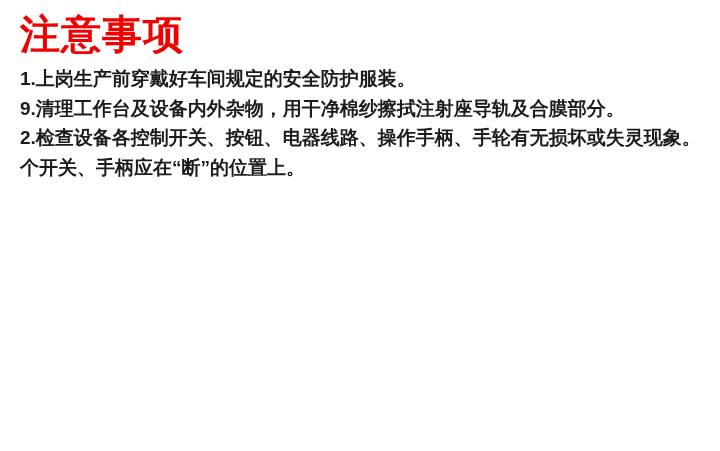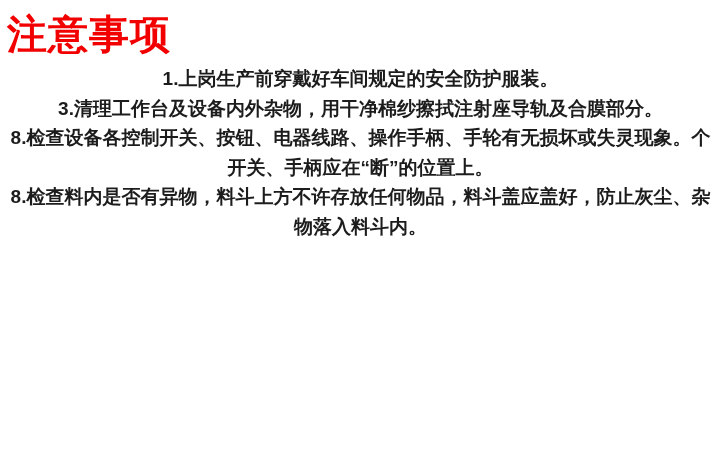--- a/index.html
+++ b/index.html
@@ -10,49 +10,48 @@
   html,body{margin:0;padding:0;}
   body{
     width:720px;height:451px;
     background:var(--bg);
     overflow:hidden;
     font-family:"Liberation Sans","DejaVu Sans",sans-serif;
   }
   .page{
     box-sizing:border-box;
     width:720px;height:451px;
-    padding:10px 6px 0 7px;
+    padding:10px 6px 0 20px;
     border-radius:12px;
   }
   .doc-title{
     margin:0 0 6px 0;
     color:var(--title-color);
     font-size:40px;
     line-height:48px;
     font-weight:bold;
     letter-spacing:1px;
   }
   .notice-list{
     margin:0;padding:0;
   }
   .notice-item{
     margin:0;padding:0;
     color:var(--text-color);
     font-size:19px;
     line-height:29.5px;
     font-weight:bold;
-    text-align:center;
+    text-align:left;
     word-break:break-all;
   }
 </style>
 </head>
 <body>
 
 <div class="page">
   <h1 class="doc-title">注意事项</h1>
 
   <div class="notice-list">
     <p class="notice-item">1.上岗生产前穿戴好车间规定的安全防护服装。</p>
-    <p class="notice-item">3.清理工作台及设备内外杂物，用干净棉纱擦拭注射座导轨及合膜部分。</p>
-    <p class="notice-item">8.检查设备各控制开关、按钮、电器线路、操作手柄、手轮有无损坏或失灵现象。个开关、手柄应在“断”的位置上。</p>
-    <p class="notice-item">8.检查料内是否有异物，料斗上方不许存放任何物品，料斗盖应盖好，防止灰尘、杂物落入料斗内。</p>
+    <p class="notice-item">9.清理工作台及设备内外杂物，用干净棉纱擦拭注射座导轨及合膜部分。</p>
+    <p class="notice-item">2.检查设备各控制开关、按钮、电器线路、操作手柄、手轮有无损坏或失灵现象。个开关、手柄应在“断”的位置上。</p>
   </div>
 </div>
 
 </body></html>

